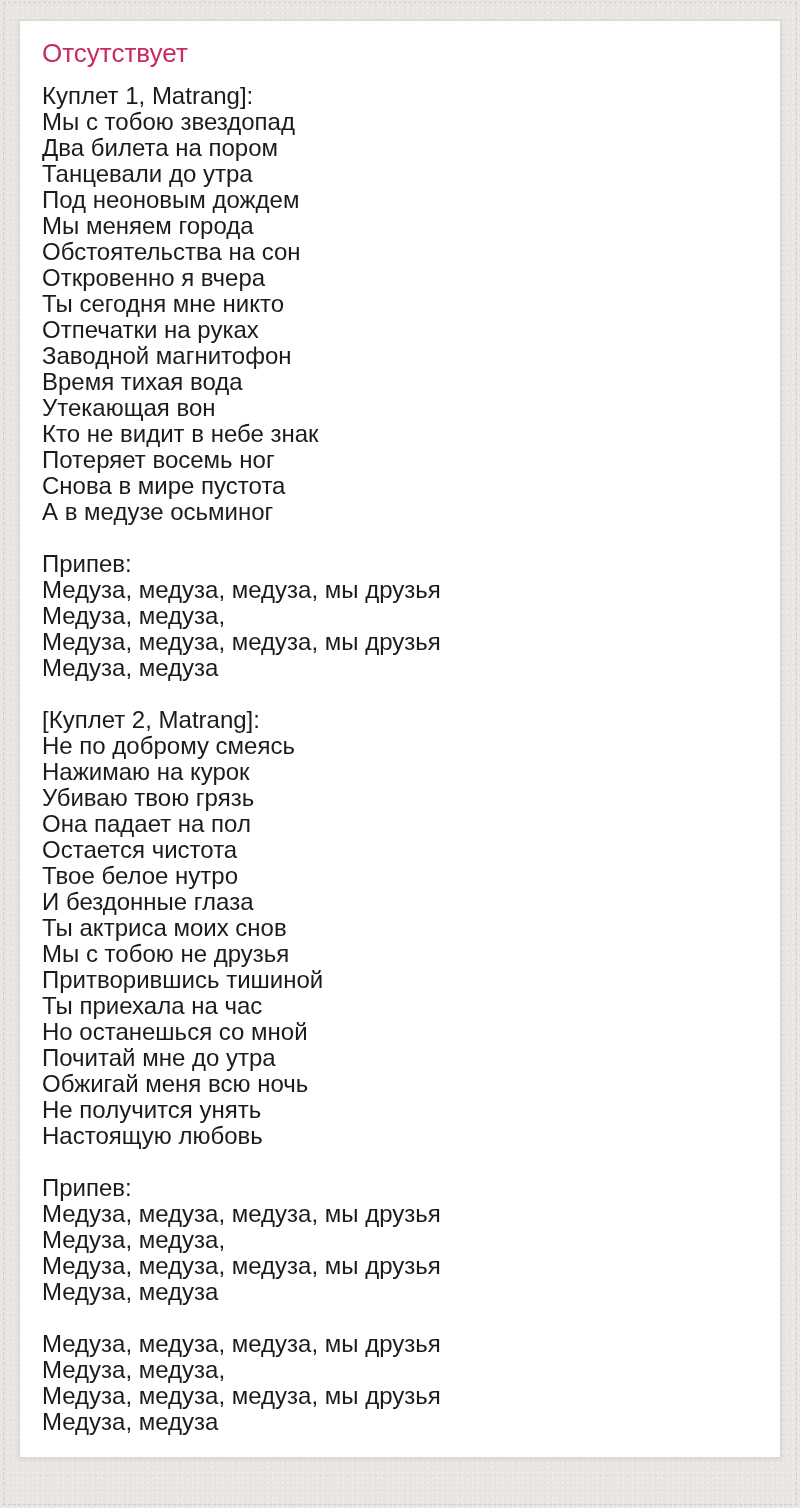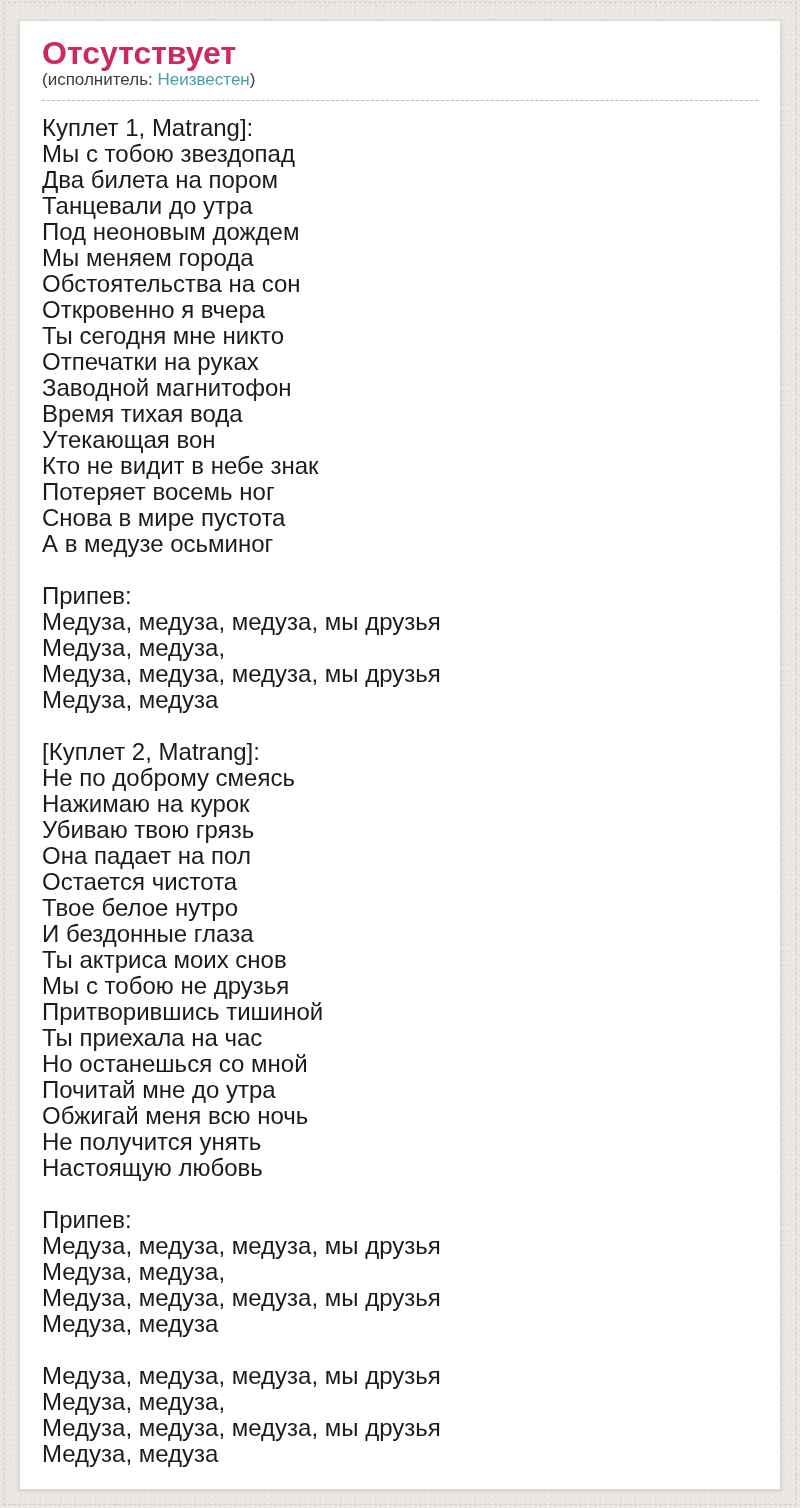--- a/index.html
+++ b/index.html
@@ -31,23 +31,23 @@
     position: relative;
     margin: 20px 19px 0 19px;
     background: #ffffff;
     border: 1px solid #dbd7d1;
     box-shadow: 0 1px 4px rgba(0,0,0,0.10);
     padding: 16px 22px 22px 22px;
     box-sizing: border-box;
   }
   .song-title {
     margin: 0;
-    font-size: 32px;
+    font-size: 26px;
     line-height: 32px;
-    font-weight: bold;
+    font-weight: normal;
     color: #ca2b5c;
   }
   .subtitle {
     font-size: 17px;
     line-height: 22px;
     color: #3c3c3c;
     padding-bottom: 9px;
     border-bottom: 1px dashed #a6bfce;
   }
   .artist-link {
@@ -64,21 +64,20 @@
   }
 </style>
 </head>
 <body>
 
 <div class="page-frame"></div>
 
 <div class="card">
   <h1 class="song-title">Отсутствует</h1>
 
-  <div class="subtitle"><span>(исполнитель: </span><a class="artist-link">Неизвестен</a><span>)</span></div>
 
   <div class="lyrics">Куплет 1, Matrang]:
 Мы с тобою звездопад
 Два билета на пором
 Танцевали до утра
 Под неоновым дождем
 Мы меняем города
 Обстоятельства на сон
 Откровенно я вчера
 Ты сегодня мне никто

